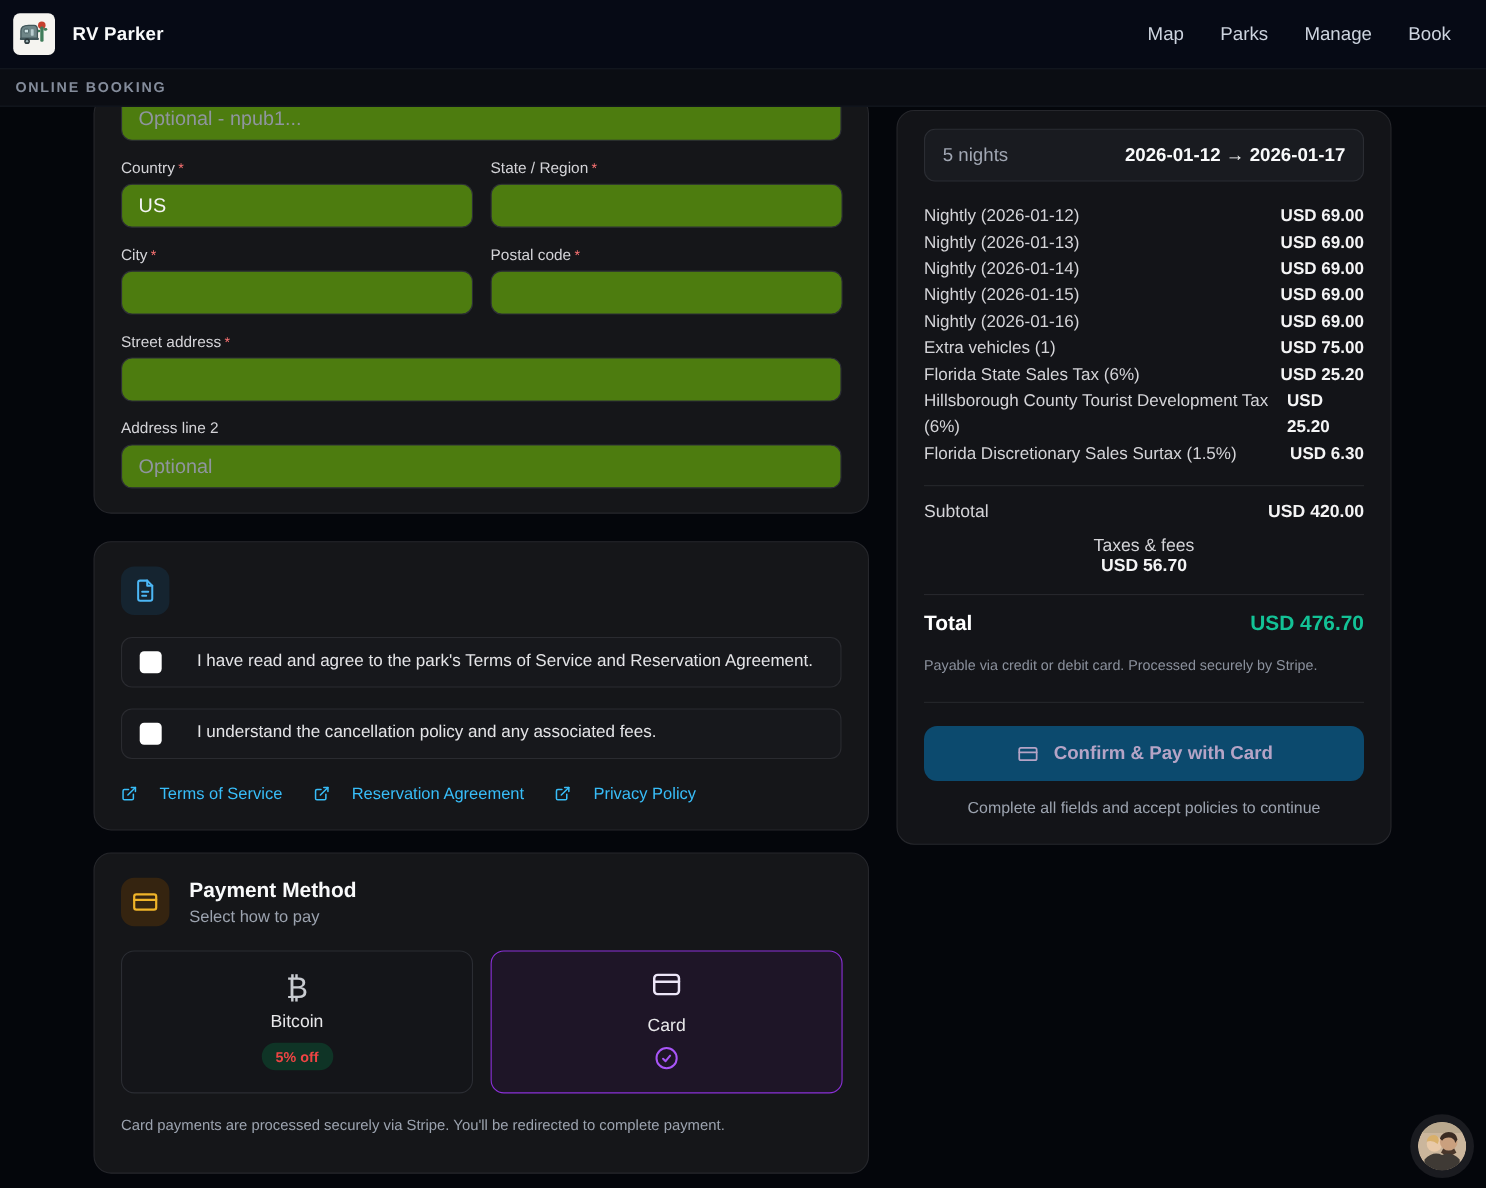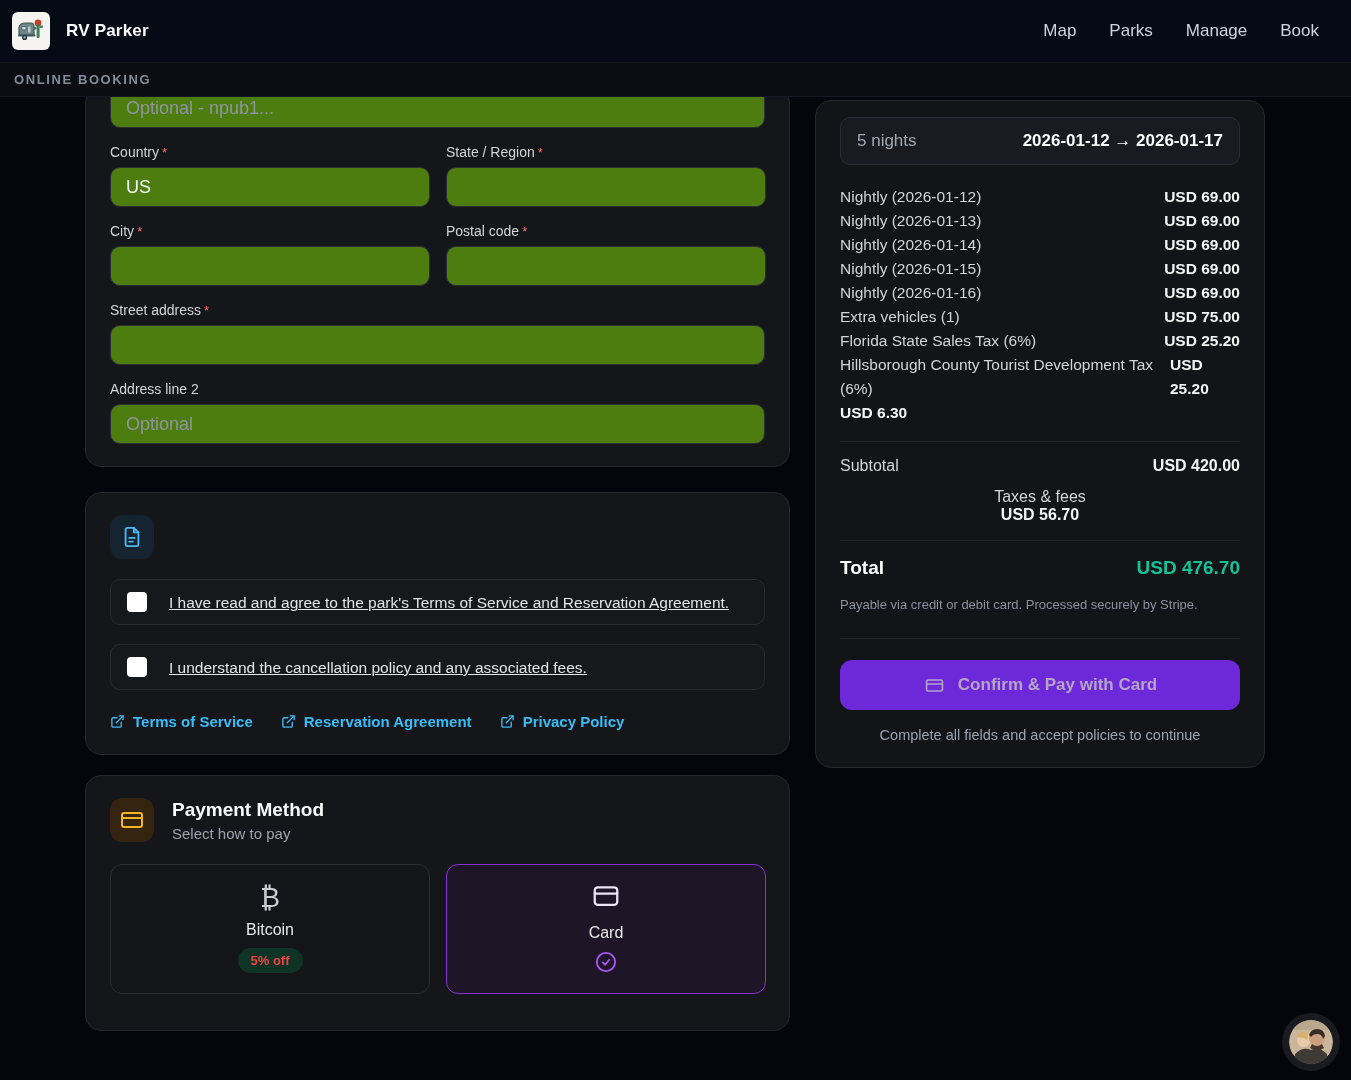--- a/index.html
+++ b/index.html
@@ -66,33 +66,33 @@
     width:44px; height:44px; border-radius:12px;
     display:flex; align-items:center; justify-content:center; flex:0 0 44px;
   }
   .sec-icon.blue { background:#152430; color:#4cb7f5; }
   .sec-icon.amber { background:#352410; color:#f0b429; }
   .sec-title { font-size:19px; font-weight:700; color:#f9fafb; }
   .sec-sub { font-size:15px; color:#9ca3af; margin-top:4px; }
 
   .chk-row {
     margin-top:20px; border:1px solid #2a2b30; border-radius:10px;
-    padding:12px 16px; min-height:44px; display:flex; align-items:flex-end; gap:22px;
-    cursor:pointer; background:#17181c;text-decoration:underline;
+    padding:12px 16px; min-height:44px; display:flex; align-items:flex-start; gap:32px;
+    cursor:pointer; background:#17181c;
   }
   .chk-row + .chk-row { margin-top:19px; }
   .chk-box {
     width:20px; height:20px; background:#ffffff; border-radius:4px; flex:0 0 20px;
   }
   .chk-text { font-size:15.5px; color:#e4e4e7; }
 
   .links-row { margin-top:23px; display:flex; gap:28px; align-items:center; }
   .pol-link {
-    display:flex; align-items:center; gap:8px; color:#38bdf8;
-    font-size:15px; text-decoration:none;font-weight:bold;
+    display:flex; align-items:center; gap:20px; color:#38bdf8;
+    font-size:15px; text-decoration:none;
   }
 
   .pay-options { margin-top:22px; display:grid; grid-template-columns:320px 320px; column-gap:16px; }
   .pay-opt {
     height:130px; border-radius:12px; border:1px solid #2b2d33; background:#141519;
     display:flex; flex-direction:column; align-items:center; justify-content:center;
     gap:9px; cursor:pointer;
   }
   .pay-opt.selected { background:#1e1527; border-color:#8b30d9; }
   .btc-glyph { font-size:27px; color:#c9ccd1; line-height:1; font-weight:400; }
@@ -128,21 +128,21 @@
   .sub-row .t-amt { font-size:16px; color:#f4f4f5; font-weight:600; }
   .tax-row { margin-top:13px;flex-direction:column; }
   .total-row { margin-top:16px; }
   .total-label { font-size:19px; font-weight:700; color:#ffffff; }
   .total-amt { font-size:19px; font-weight:700; color:#13c296; }
   .payable-note { margin-top:18px; font-size:13px; color:#8b919d; }
   .divider.pre-btn { margin-top:26px; }
 
   .cta-btn {
     margin-top:21px; width:100%; height:50px; border:none; border-radius:12px;
-    background:#6d28d9; color:#b5a4c6; font-size:17px; font-weight:600;
+    background:#0c4a6e; color:#b5a4c6; font-size:17px; font-weight:600;
     display:flex; align-items:center; justify-content:center; gap:12px;
     cursor:pointer; font-family:"Liberation Sans","DejaVu Sans",sans-serif;
   }
   .cta-hint { margin-top:17px; text-align:center; font-size:14.5px; color:#9ca3af; }
 
   
   .avatar-btn {
     position:absolute; right:11px; bottom:9px; width:58px; height:58px;
     border-radius:50%; background:#1a1b20; display:flex; align-items:center;
     justify-content:center; cursor:pointer; z-index:30;
@@ -302,20 +302,21 @@
             <span class="opt-label">Card</span>
             <span class="check-circle">
               <svg width="22" height="22" viewBox="0 0 24 24" fill="none" stroke="currentColor" stroke-width="2" stroke-linecap="round" stroke-linejoin="round">
                 <circle cx="12" cy="12" r="10"></circle>
                 <polyline points="8.5 12.5 11 15 15.5 9.5"></polyline>
               </svg>
             </span>
           </div>
         </div>
 
+        <div class="pay-note">Card payments are processed securely via Stripe. You'll be redirected to complete payment.</div>
       </section>
     </div>
 
     <aside class="card summary col-right">
       <div class="nights-box">
         <span class="nights-label">5 nights</span>
         <span class="nights-dates">2026-01-12 → 2026-01-17</span>
       </div>
 
       <div class="items">
@@ -345,20 +346,21 @@
           </div>
         <div class="item-row">
             <span class="item-label">Florida State Sales Tax (6%)</span>
             <span class="item-amt">USD 25.20</span>
           </div>
         <div class="item-row">
             <span class="item-label">Hillsborough County Tourist Development Tax (6%)</span>
             <span class="item-amt wrap">USD 25.20</span>
           </div>
         <div class="item-row">
+            <span class="item-label">Florida Discretionary Sales Surtax (1.5%)</span>
             <span class="item-amt">USD 6.30</span>
           </div>
       </div>
 
       <div class="divider"></div>
 
       <div class="tot-row sub-row">
         <span class="t-label">Subtotal</span>
         <span class="t-amt">USD 420.00</span>
       </div>

